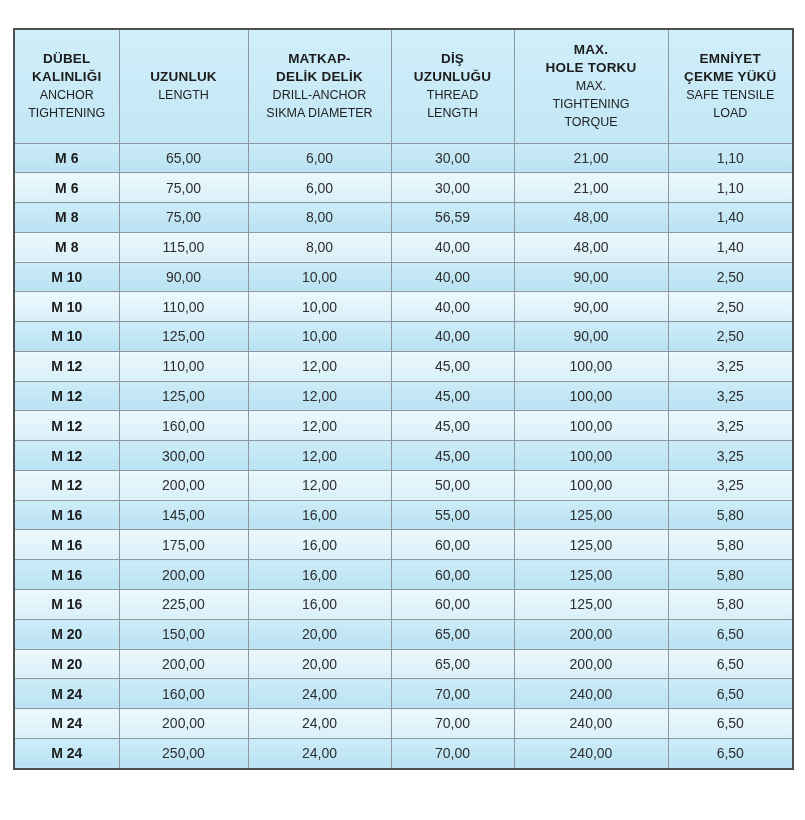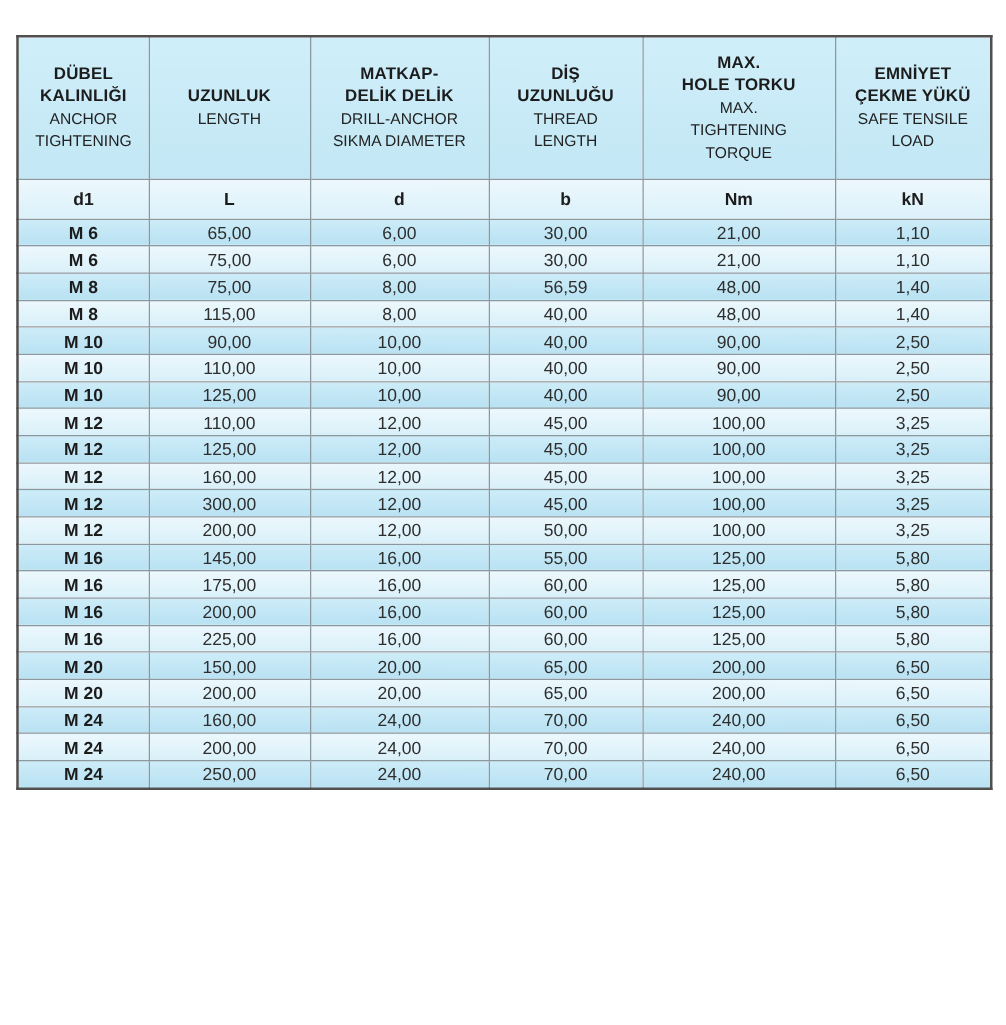--- a/index.html
+++ b/index.html
@@ -8,21 +8,21 @@
     --outer-border:#4f4f4f;
     --header-text:#1c1c1c;
     --data-text:#2e2e2e;
   }
   *{box-sizing:border-box;}
   html,body{margin:0;padding:0;background:var(--page-bg);}
   body{font-family:"Liberation Sans","DejaVu Sans",sans-serif;}
   .page{position:relative;width:805px;height:820px;background:var(--page-bg);overflow:hidden;}
   table.spec{
     position:absolute;left:13px;top:28px;
-    width:779px;height:604px;
+    width:779px;height:742px;
     border-collapse:collapse;
     table-layout:fixed;
     border:2px solid var(--outer-border);
   }
   col.c0{width:105px;} col.c1{width:129px;} col.c2{width:143px;}
   col.c3{width:123px;} col.c4{width:154px;} col.c5{width:125px;}
   th,td{
     border:1px solid var(--grid-border);
     text-align:center;vertical-align:middle;
     padding:0 2px;
@@ -114,28 +114,20 @@
             <div class="title">
               <span>EMNİYET</span>
               <span>ÇEKME YÜKÜ</span>
             </div>
             <div class="subtitle">
               <span>SAFE TENSILE</span>
               <span>LOAD</span>
             </div>
           </th>
         </tr>
-      <tr class="units-row">
-          <th>d1</th>
-          <th>L</th>
-          <th>d</th>
-          <th>b</th>
-          <th>Nm</th>
-          <th>kN</th>
-        </tr>
     </thead>
     <tbody>
         <tr class="data-row dark">
           <td class="anchor">M 6</td>
           <td class="value">65,00</td>
           <td class="value">6,00</td>
           <td class="value">30,00</td>
           <td class="value">21,00</td>
           <td class="value">1,10</td>
         </tr>

